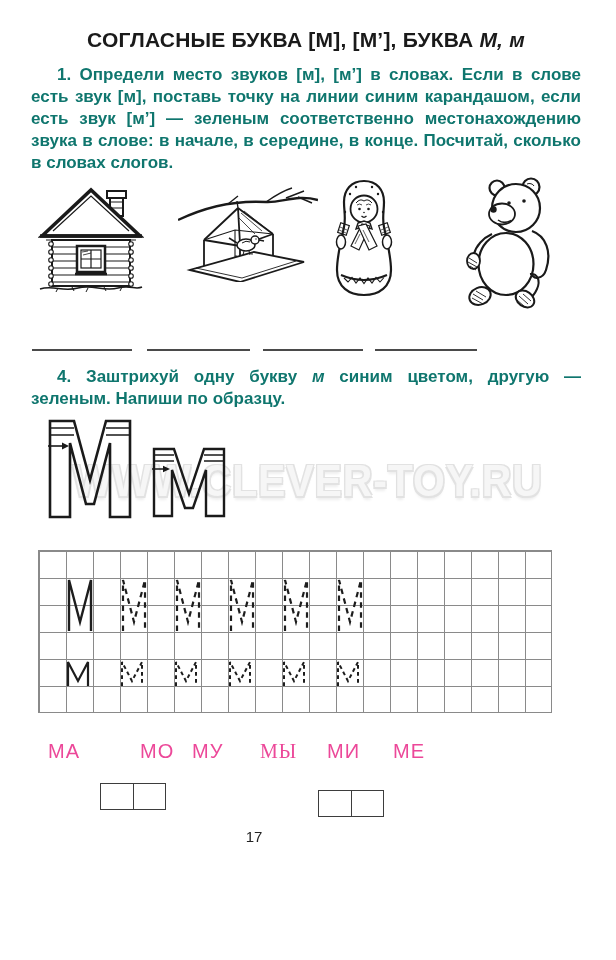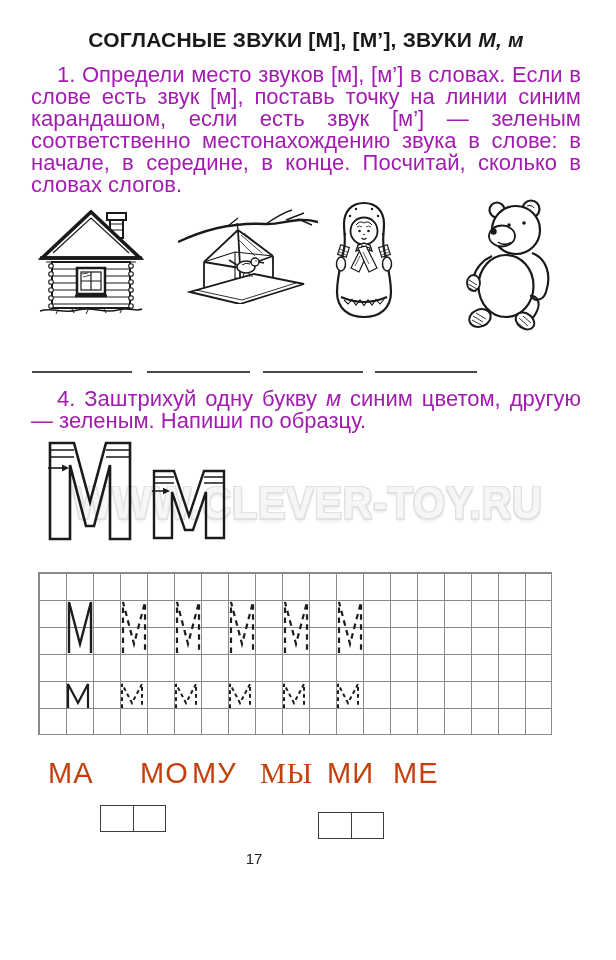--- a/index.html
+++ b/index.html
@@ -9,22 +9,22 @@
     background:#ffffff; color:#1a1a1a;
     font-family:"Liberation Sans", sans-serif; overflow:hidden;
   }
   .content { padding:0 35px 0 31px; }
   .title {
     margin-top:27px; text-align:center; font-size:21px; font-weight:bold;
     letter-spacing:0.2px; line-height:26px;
   }
   .title .it { font-style:italic; }
   p.task {
-    margin-top:11px; font-size:22px; line-height:22px;
-    text-align:justify; text-indent:26px; color:#a21caf;
+    margin-top:11px; font-size:17px; line-height:22px;
+    text-align:justify; text-indent:26px; color:#0f766e;font-weight:bold;
   }
   .pictures { position:relative; margin-top:2px; height:140px; }
   .pic { position:absolute; }
   .underlines { position:relative; margin-top:33px; height:6px; }
   .uline { position:absolute; top:0; height:2px; background:#4a4a4a; }
   .task2 { margin-top:20px; }
   .letters-zone { position:relative; margin-top:6px; height:118px; }
   .watermark {
     position:absolute; left:42px; top:40px; width:540px;
     font-size:44px; font-weight:bold; letter-spacing:1px; white-space:nowrap;
@@ -41,41 +41,41 @@
     border:1px solid #8a8a8a;
     background-image:
       linear-gradient(to right, #8a8a8a 1px, transparent 1px),
       linear-gradient(to bottom, #8a8a8a 1px, transparent 1px);
     background-size:27px 27px;
   }
   .gl { position:absolute; }
   .task3 { margin-top:26px; }
   .syllables { position:relative; margin-top:22px; height:36px; }
   .syl {
-    position:absolute; top:0; font-size:29px; line-height:32px;
-    letter-spacing:1px; color:#c2410c;text-align:center;
+    position:absolute; top:0; font-size:20px; line-height:32px;
+    letter-spacing:1px; color:#ec4899;text-align:center;
   }
   .houses { position:relative; margin-top:12px; height:42px; }
   .house-box {
     position:absolute; width:66px; height:27px;
     border:1.5px solid #3d3d3d; display:flex;
   }
   .house-box .cell { flex:1; }
   .house-box .cell + .cell { border-left:1.5px solid #3d3d3d; }
   .footer { margin-top:3px; text-align:center; transform:translateX(-52px);
             font-size:15px; color:#222; }
 </style>
 </head>
 <body>
 
 <div class="page">
   <div class="content">
 
     <div class="title">
-      <span>СОГЛАСНЫЕ ЗВУКИ [М], [М’], ЗВУКИ </span><span class="it">М, м</span>
+      <span>СОГЛАСНЫЕ БУКВА [М], [М’], БУКВА </span><span class="it">М, м</span>
     </div>
 
     <p class="task">1. Определи место звуков [м], [м’] в словах. Если в слове есть звук [м], поставь точку на линии синим карандашом, если есть звук [м’] — зеленым соответственно местонахождению звука в слове: в начале, в середине, в конце. Посчитай, сколько в словах слогов.</p>
 
     <div class="pictures">
 
       <svg class="pic" style="left:7px; top:8px;" width="106" height="114" viewBox="0 0 106 114">
         <g fill="none" stroke="#1a1a1a">
           <rect x="72" y="12" width="13" height="20" stroke-width="2" fill="#fff"></rect>
           <rect x="69" y="7" width="19" height="7" stroke-width="2" fill="#fff"></rect>

